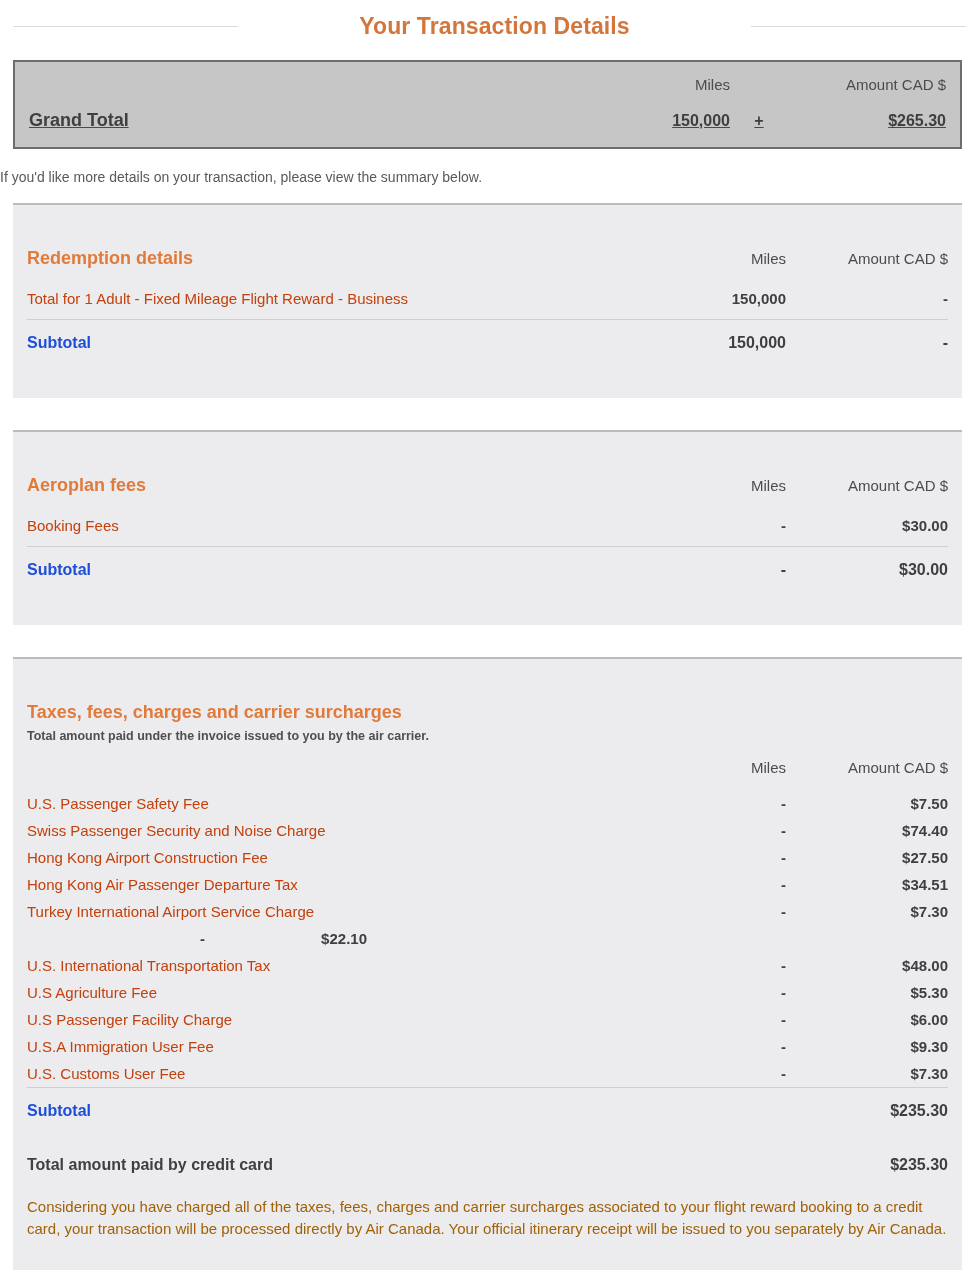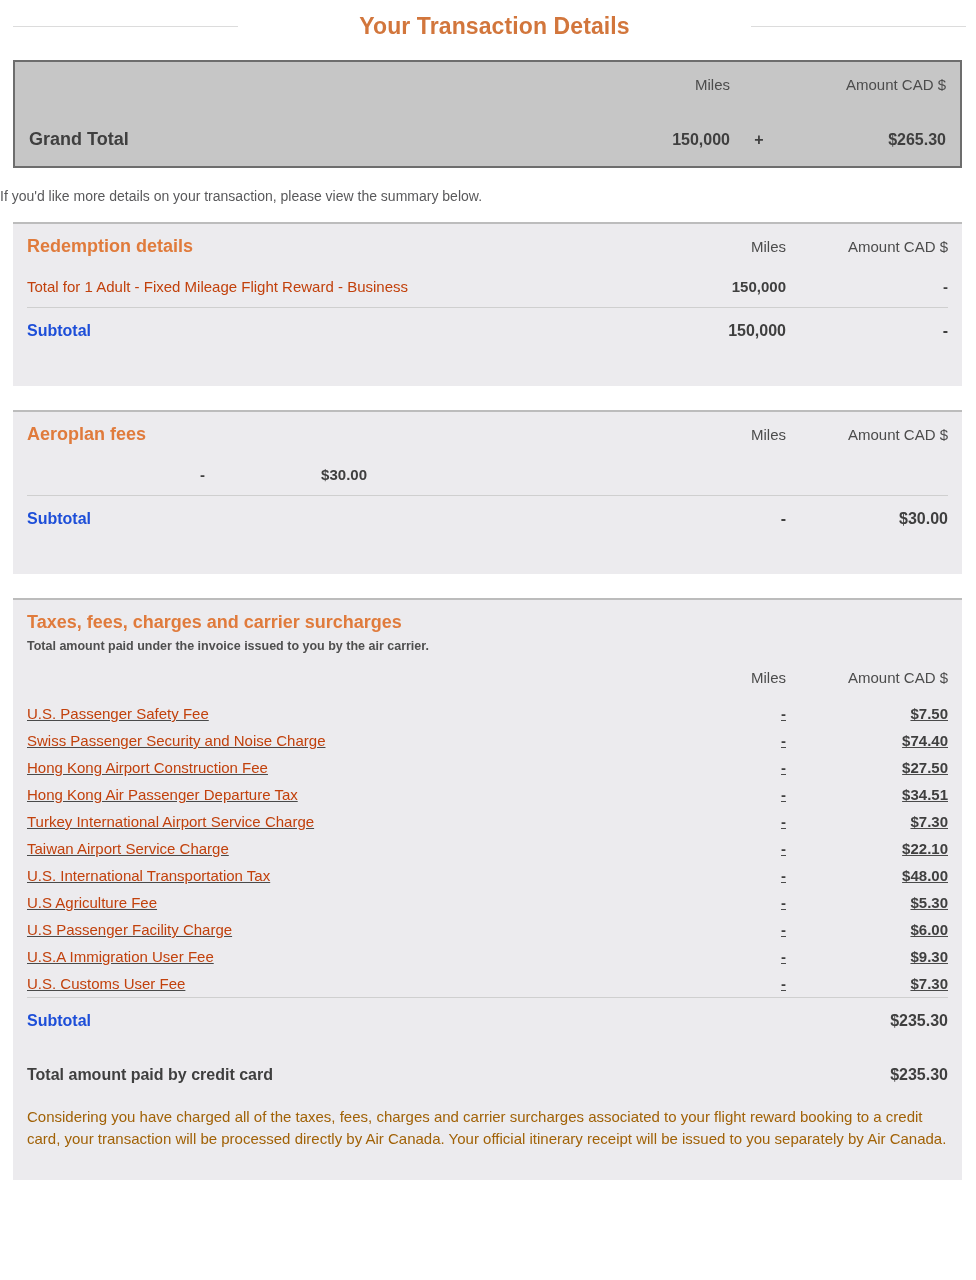--- a/index.html
+++ b/index.html
@@ -65,21 +65,21 @@
   .gt-amount-col {
     flex: 0 0 160px;
     text-align: right;
   }
   .gt-head { height: 28px; }
   .gt-head .col-head {
     font-size: 15px;
     color: #4c4c4c;
     font-weight: normal;
   }
-  .gt-body { margin-top: 25px; }
+  .gt-body { margin-top: 6px; text-decoration: underline; }
   .gt-body .gt-label-col {
     font-size: 18px;
     font-weight: bold;
     color: #3f3f3f;
   }
   .gt-body .gt-miles-col,
   .gt-body .gt-amount-col,
   .gt-body .gt-plus-col {
     font-size: 16px;
     font-weight: bold;
@@ -93,26 +93,26 @@
     margin: 20px 0 18px 0;
   }
 
   
   .section {
     margin: 0 14px 0 13px;
     background: #ecebee;
     border-top: 2px solid #bcbcbc;
     padding: 0 14px 0 14px;
   }
-  .section.gap { margin-top: 24px; }
+  .section.gap { margin-top: 32px; }
 
   .section-head-row {
     display: flex;
     align-items: baseline;
-    padding-top: 12px;
+    padding-top: 43px;
   }
   .section-title {
     flex: 1 1 auto;
     color: #e07b3c;
     font-size: 18px;
     font-weight: bold;
   }
   .col-miles {
     flex: 0 0 180px;
     text-align: right;
@@ -282,20 +282,21 @@
 </div>
 
 <div class="section gap">
   <div class="section-head-row">
     <div class="section-title">Aeroplan fees</div>
     <div class="col-miles">Miles</div>
     <div class="col-amount">Amount CAD $</div>
   </div>
 
   <div class="row item">
+    <div class="label">Booking Fees</div>
     <div class="miles">-</div>
     <div class="amount">$30.00</div>
   </div>
 
   <div class="inner-divider"></div>
 
   <div class="row subtotal">
     <div class="label">Subtotal</div>
     <div class="miles">-</div>
     <div class="amount">$30.00</div>
@@ -309,21 +310,21 @@
     <div class="section-title">Taxes, fees, charges and carrier surcharges</div>
   </div>
   <div class="section-subnote">Total amount paid under the invoice issued to you by the air carrier.</div>
 
   <div class="col-head-row">
     <div class="col-head-spacer"></div>
     <div class="col-miles">Miles</div>
     <div class="col-amount">Amount CAD $</div>
   </div>
 
-  <div id="tax-rows" style="padding-top:14px;text-decoration:underline;">
+  <div id="tax-rows" style="padding-top:14px;">
       <div class="row tax">
         <div class="label">U.S. Passenger Safety Fee</div>
         <div class="miles">-</div>
         <div class="amount">$7.50</div>
       </div>
       <div class="row tax">
         <div class="label">Swiss Passenger Security and Noise Charge</div>
         <div class="miles">-</div>
         <div class="amount">$74.40</div>
       </div>
@@ -336,21 +337,20 @@
         <div class="label">Hong Kong Air Passenger Departure Tax</div>
         <div class="miles">-</div>
         <div class="amount">$34.51</div>
       </div>
       <div class="row tax">
         <div class="label">Turkey International Airport Service Charge</div>
         <div class="miles">-</div>
         <div class="amount">$7.30</div>
       </div>
       <div class="row tax">
-        <div class="label">Taiwan Airport Service Charge</div>
         <div class="miles">-</div>
         <div class="amount">$22.10</div>
       </div>
       <div class="row tax">
         <div class="label">U.S. International Transportation Tax</div>
         <div class="miles">-</div>
         <div class="amount">$48.00</div>
       </div>
       <div class="row tax">
         <div class="label">U.S Agriculture Fee</div>

